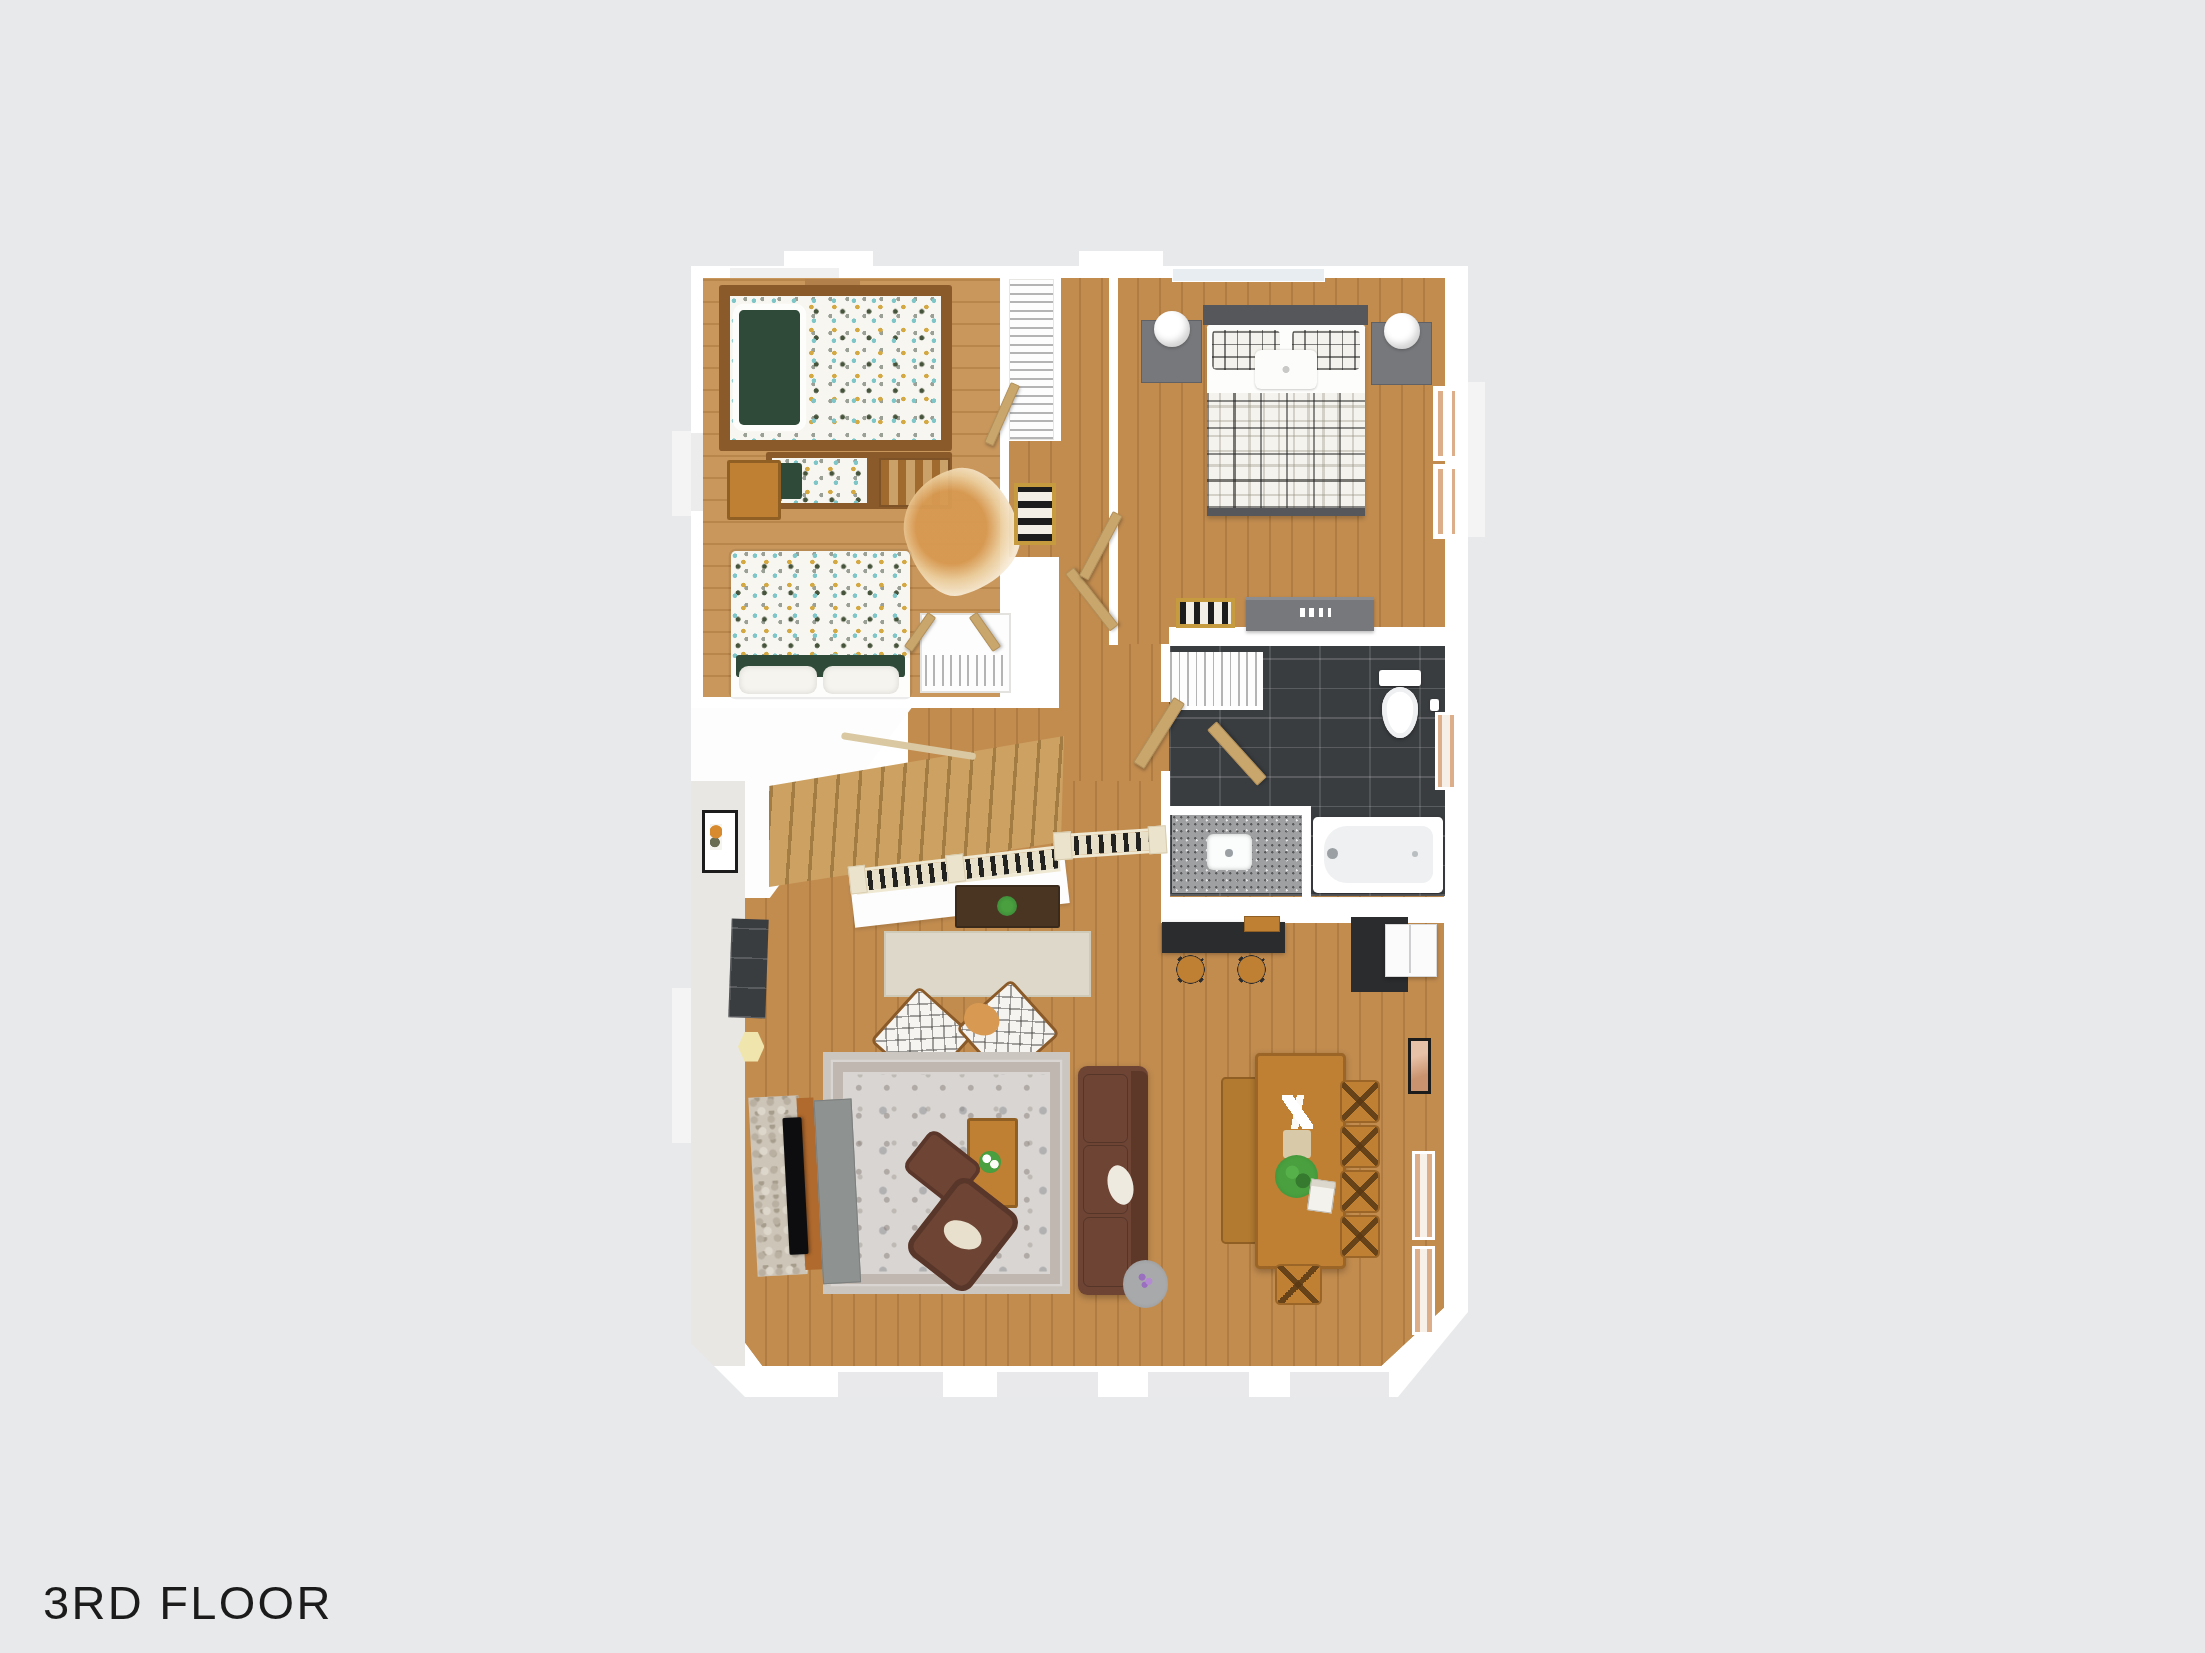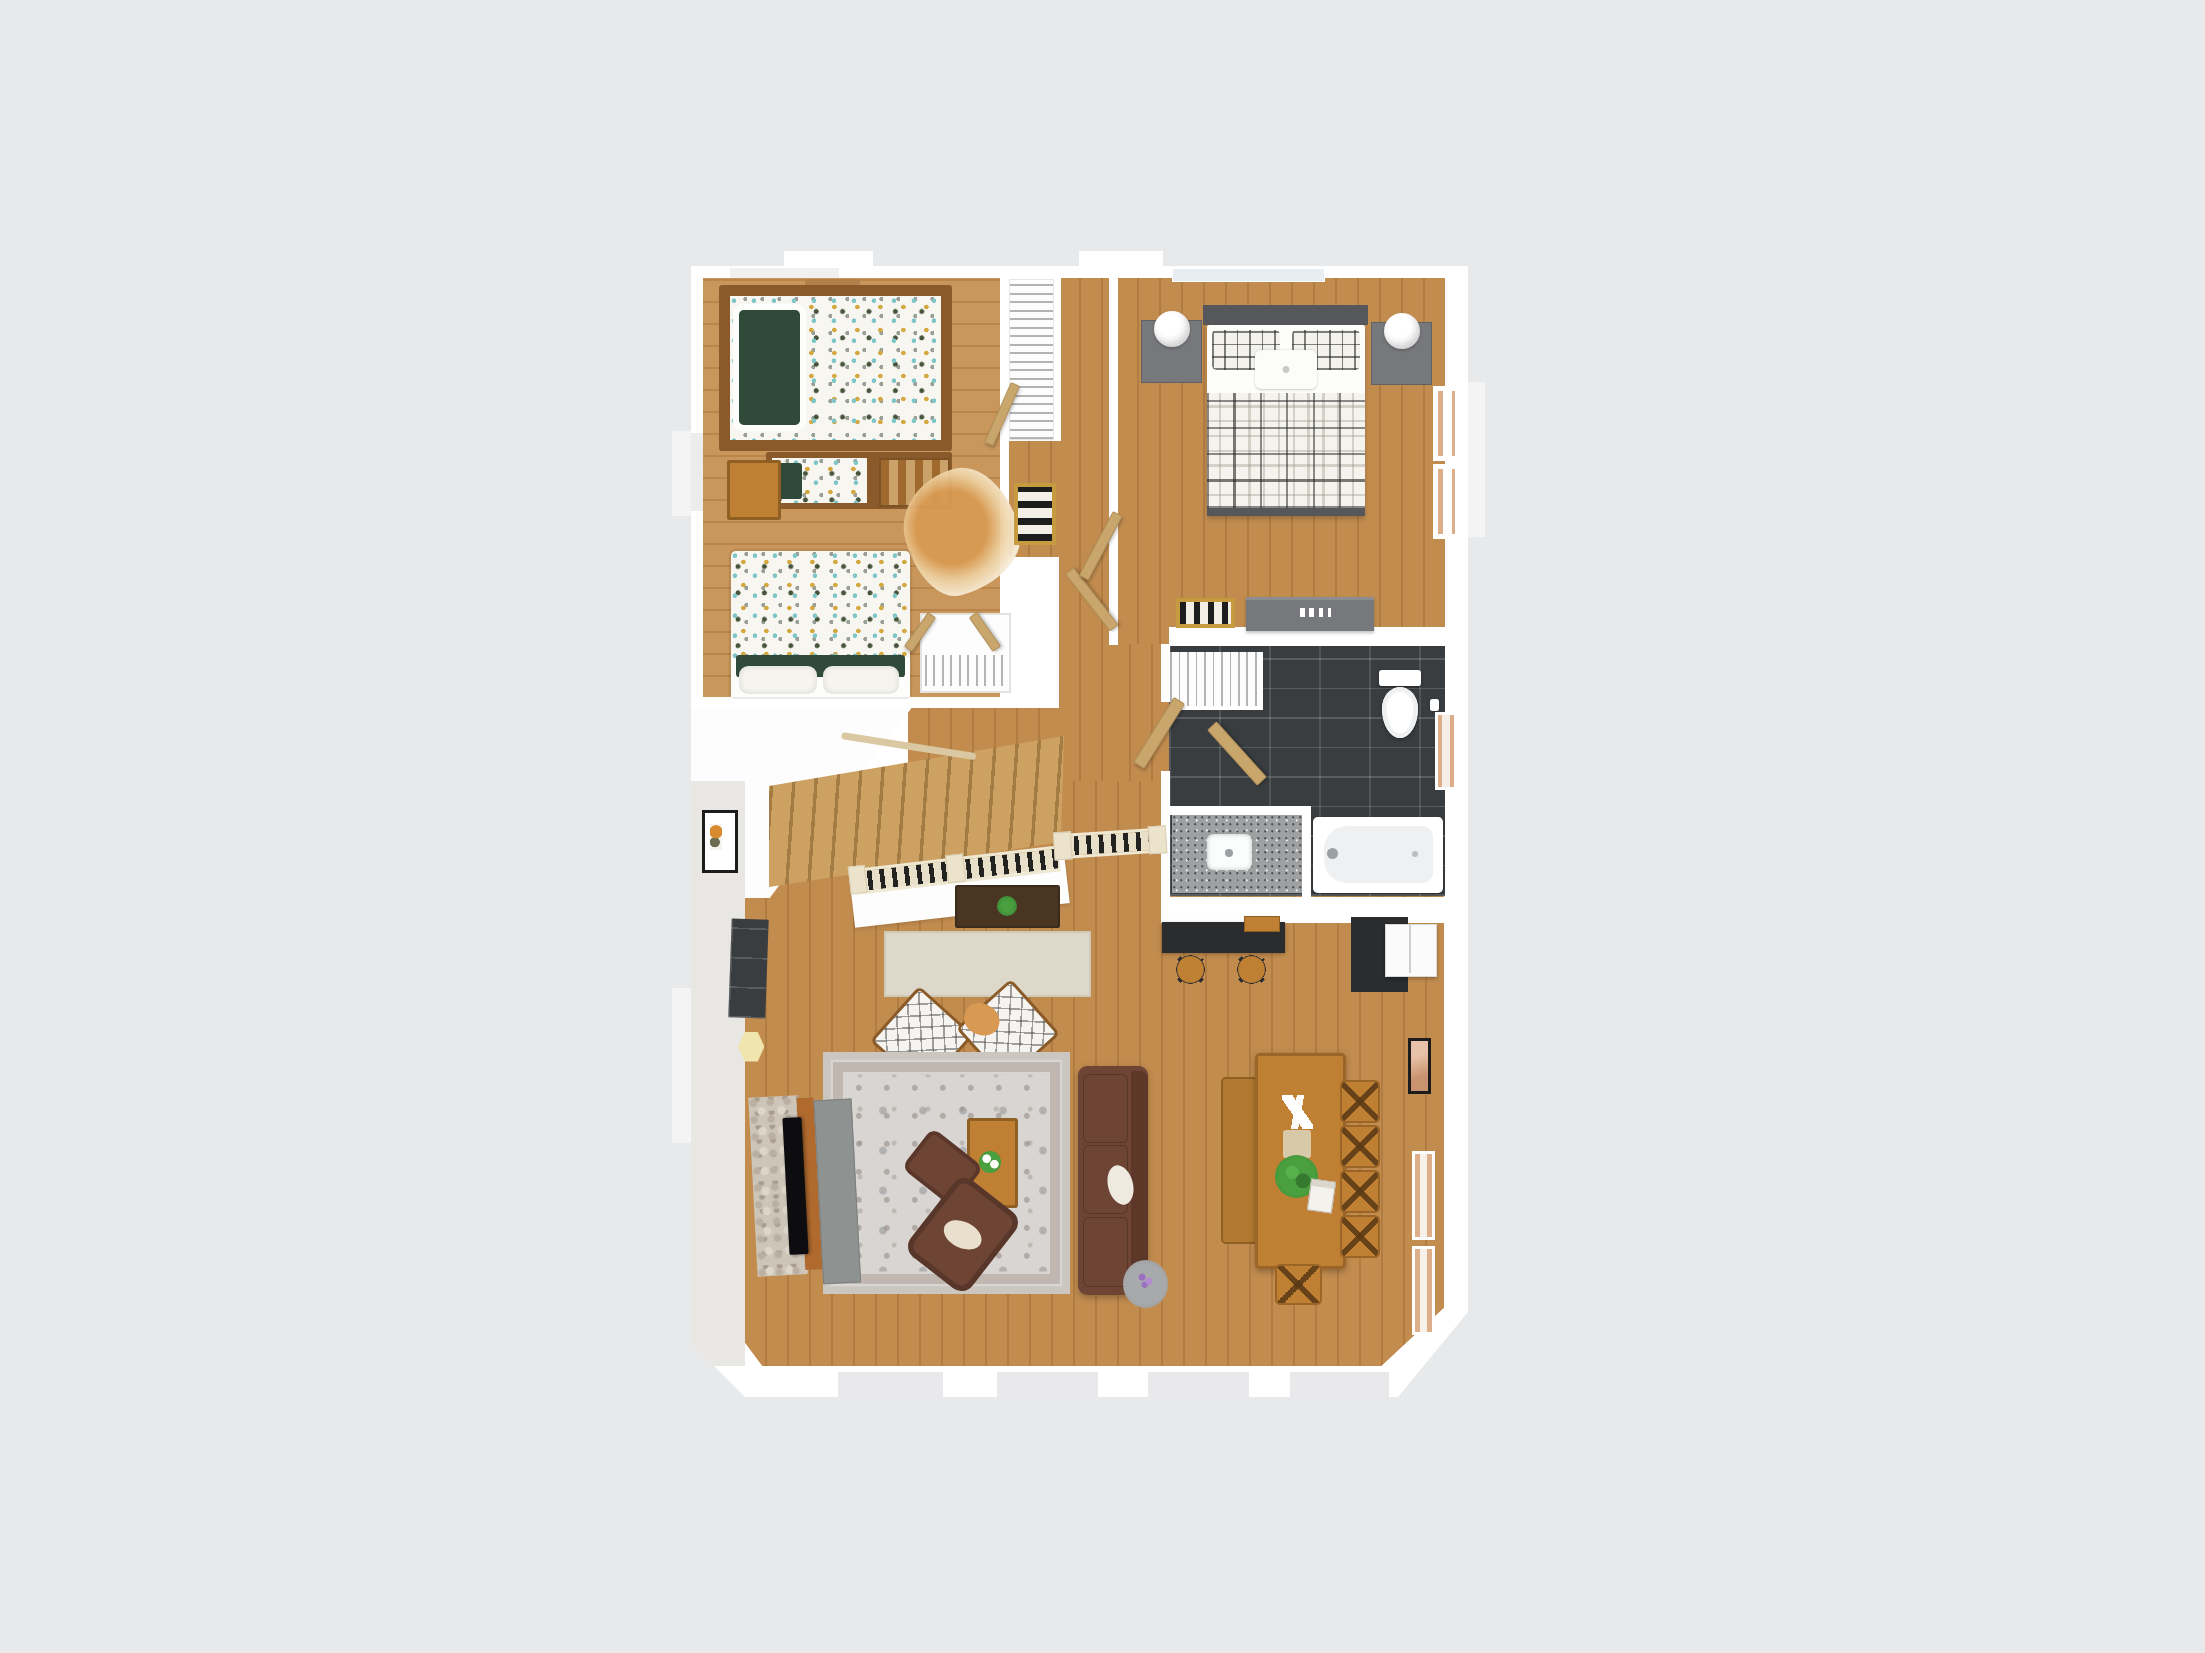--- a/index.html
+++ b/index.html
@@ -273,14 +273,15 @@
       </div>
 
       <div class="abs" style="left:144px;top:1103px;width:105px;height:25px;background:#e9e9eb;border:3.1px solid #fff;"></div>
       <div class="abs" style="left:303px;top:1103px;width:101px;height:25px;background:#e9e9eb;border:3.1px solid #fff;"></div>
       <div class="abs" style="left:454px;top:1103px;width:101px;height:25px;background:#e9e9eb;border:3.1px solid #fff;"></div>
       <div class="abs" style="left:596px;top:1103px;width:99px;height:25px;background:#e9e9eb;border:3.1px solid #fff;"></div>
 
     </div>
   </div>
 
+  <div class="title">3RD FLOOR</div>
 </div>
 
 
 </body></html>

